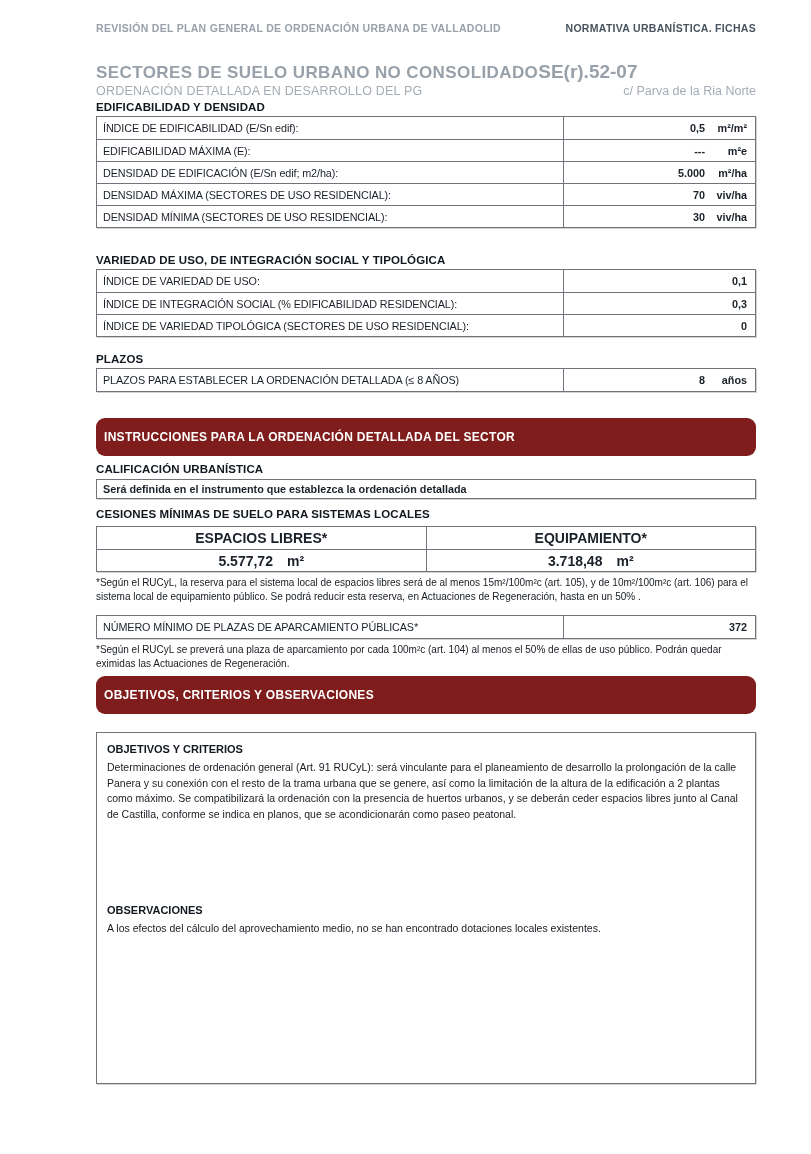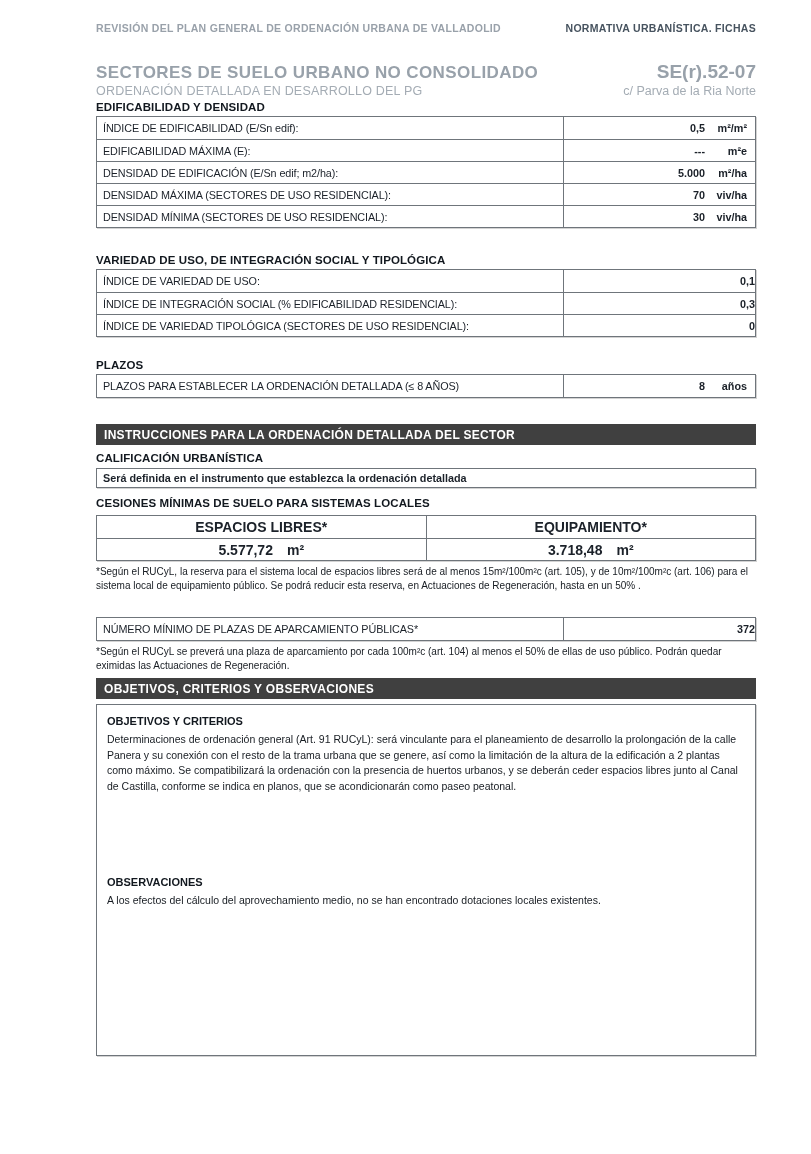--- a/index.html
+++ b/index.html
@@ -11,70 +11,70 @@
     overflow:hidden;
   }
   .page { position:relative; width:811px; height:1154px; padding-left:96px; padding-right:55px; }
   .content { width:660px; }
 
   
   .topbar { margin-top:22px; display:flex; justify-content:space-between; align-items:baseline; }
   .topbar .left  { font-size:10.5px; font-weight:bold; letter-spacing:.3px; color:#99a1aa; }
   .topbar .right { font-size:10.5px; font-weight:bold; letter-spacing:.3px; color:#47535f; }
 
-  .titlebar { margin-top:27px; display:flex; justify-content:space-between; align-items:baseline; }
+  .titlebar { margin-top:27px; display:flex; align-items:baseline; }
   .titlebar .title { font-size:17px; font-weight:bold; letter-spacing:.4px; color:#98a1aa; line-height:20px; }
   .titlebar .code  { font-size:19px; font-weight:bold; color:#98a1aa; line-height:22px; }
 
   .subtitlebar { margin-top:1px; display:flex; justify-content:space-between; align-items:flex-start; }
   .subtitlebar .sub  { font-size:12.5px; color:#a4acb4; letter-spacing:.2px; line-height:15px; }
   .subtitlebar .addr { font-size:12.5px; color:#a4acb4; line-height:15px; }
 
   
   .sec-h { font-size:11.5px; font-weight:bold; color:#12181f; letter-spacing:.1px; line-height:13px; }
   .h-edif  { margin-top:2px; }
   .h-var   { margin-top:26px; }
-  .h-plaz  { margin-top:22px; }
+  .h-plaz  { margin-top:16px; }
   .h-calif { margin-top:7px; }
   .h-ces   { margin-top:9px; }
 
   
   .tbl { margin-top:2px; border:1px solid #6f757b; box-shadow:1px 1px 0 rgba(130,130,130,.35); background:#fff; }
   .trow { display:flex; height:22px; align-items:stretch; border-top:1px solid #6f757b; }
   .trow:first-child { border-top:none; }
   .tlabel { flex:1; display:flex; align-items:center; padding-left:6px; font-size:10.8px; font-weight:normal; color:#1b2129; letter-spacing:-0.1px; }
   .tvalue { width:192px; border-left:1px solid #6f757b; display:flex; align-items:center; justify-content:flex-end; font-size:10.8px; font-weight:bold; color:#1b2129; }
   .tvalue .val  { text-align:right; }
   .tvalue .unit { width:50px; text-align:right; padding-right:8px; }
-  .tvalue.nounit .val { padding-right:0; }
+  .tvalue.nounit .val { padding-right:8px; }
 
   
   .ces .trow { height:22px; }
   .ces .ccell { flex:1; display:flex; align-items:center; justify-content:center; font-size:14px; font-weight:bold; color:#1b2129; gap:14px; }
   .ces .ccell.rt { border-left:1px solid #6f757b; }
 
   
   .footnote { margin-top:4px; font-size:10px; line-height:13.5px; color:#171c22; width:660px; }
 
   
-  .banner { height:21px; background:#404040; color:#ffffff; font-size:12px; font-weight:bold; letter-spacing:.3px;
-            display:flex; align-items:center; padding-left:8px; }
+  .banner { height:38px; background:#7f1d1d; color:#ffffff; font-size:12px; font-weight:bold; letter-spacing:.3px;
+            display:flex; align-items:center; padding-left:8px;border-radius:9px; }
   .banner1 { margin-top:26px; }
   .banner2 { margin-top:6px; }
 
   
   .calif-box { margin-top:3px; height:20px; border:1px solid #6f757b; box-shadow:1px 1px 0 rgba(130,130,130,.35);
                display:flex; align-items:center; padding-left:6px; font-size:10.8px; font-weight:bold; color:#1b2129; }
 
   .ces-tbl   { margin-top:5px; }
-  .park-tbl  { margin-top:25px; }
+  .park-tbl  { margin-top:12px; }
   .park-tbl .trow { height:22px; }
 
   
-  .bigbox { margin-top:5px; height:352px; border:1px solid #6f757b; box-shadow:1px 1px 0 rgba(130,130,130,.35);
+  .bigbox { margin-top:18px; height:352px; border:1px solid #6f757b; box-shadow:1px 1px 0 rgba(130,130,130,.35);
             padding:0 10px; }
   .bigbox .box-h { margin-top:10px; font-size:11px; font-weight:bold; color:#12181f; }
   .bigbox .box-p { margin-top:5px; font-size:10.5px; line-height:15.5px; color:#171c22; }
   .bigbox .box-h.obs { margin-top:82px; }
 </style>
 </head>
 <body>
 
 <div class="page">
   <div class="content">

